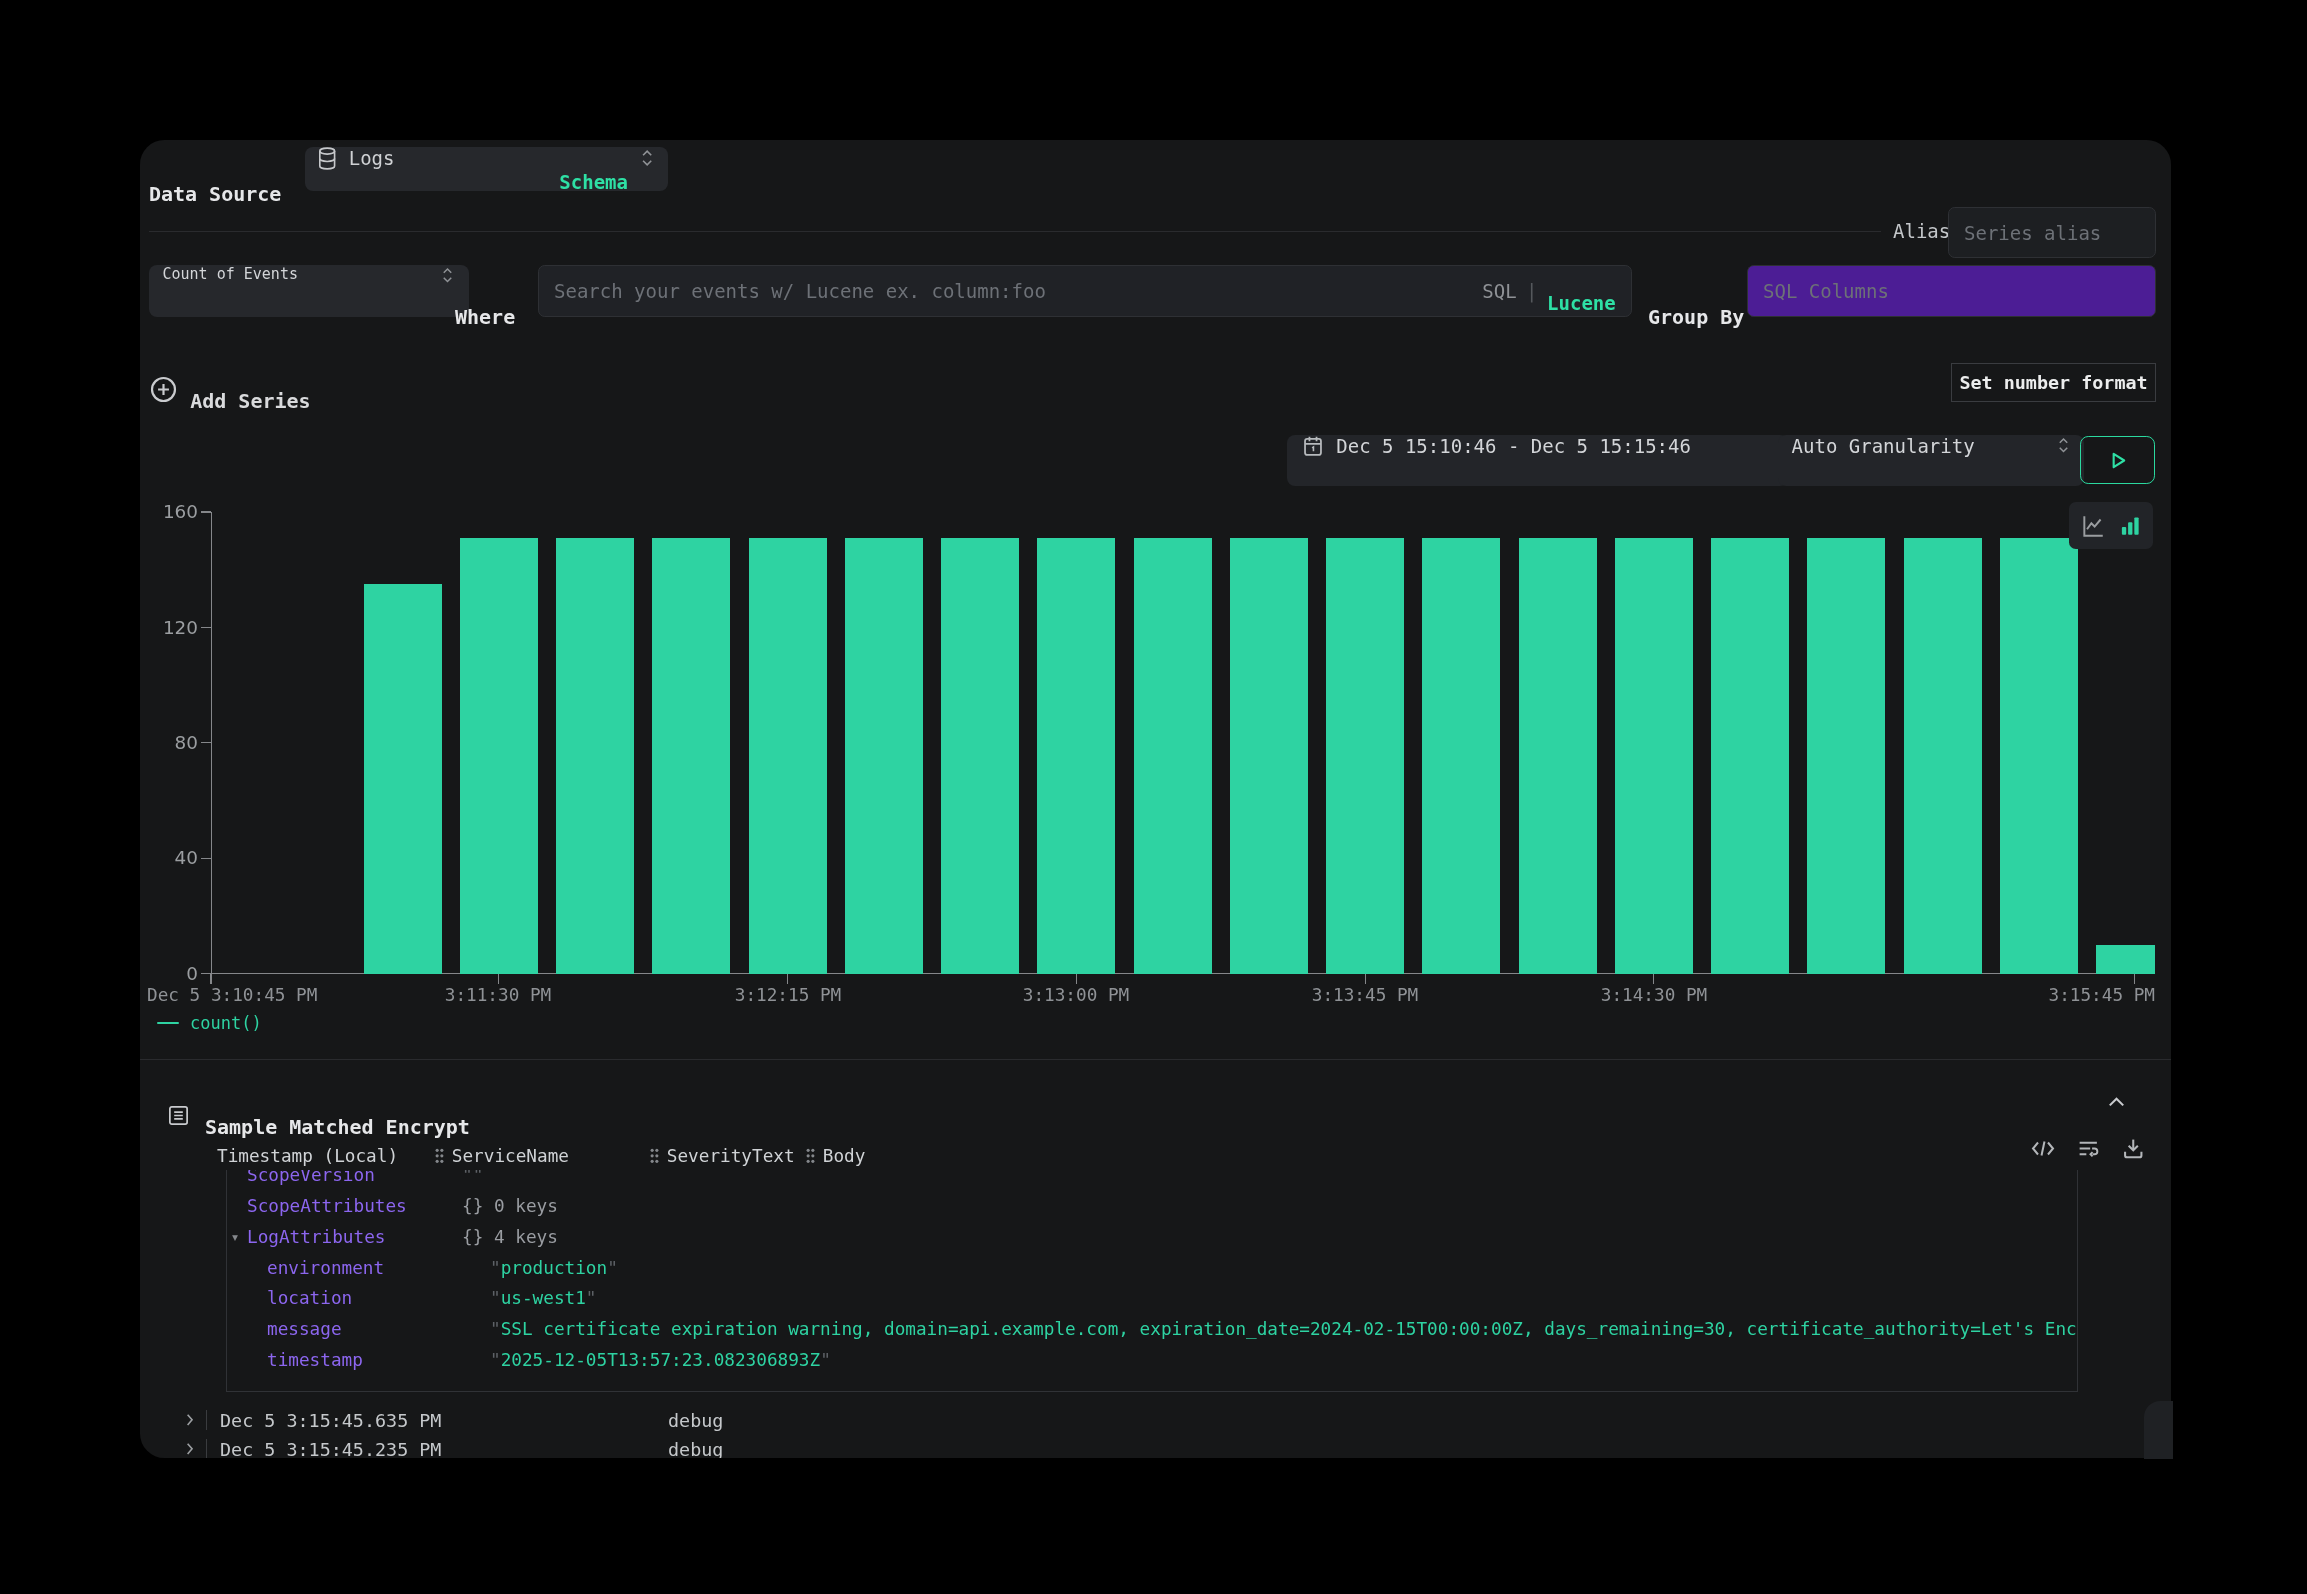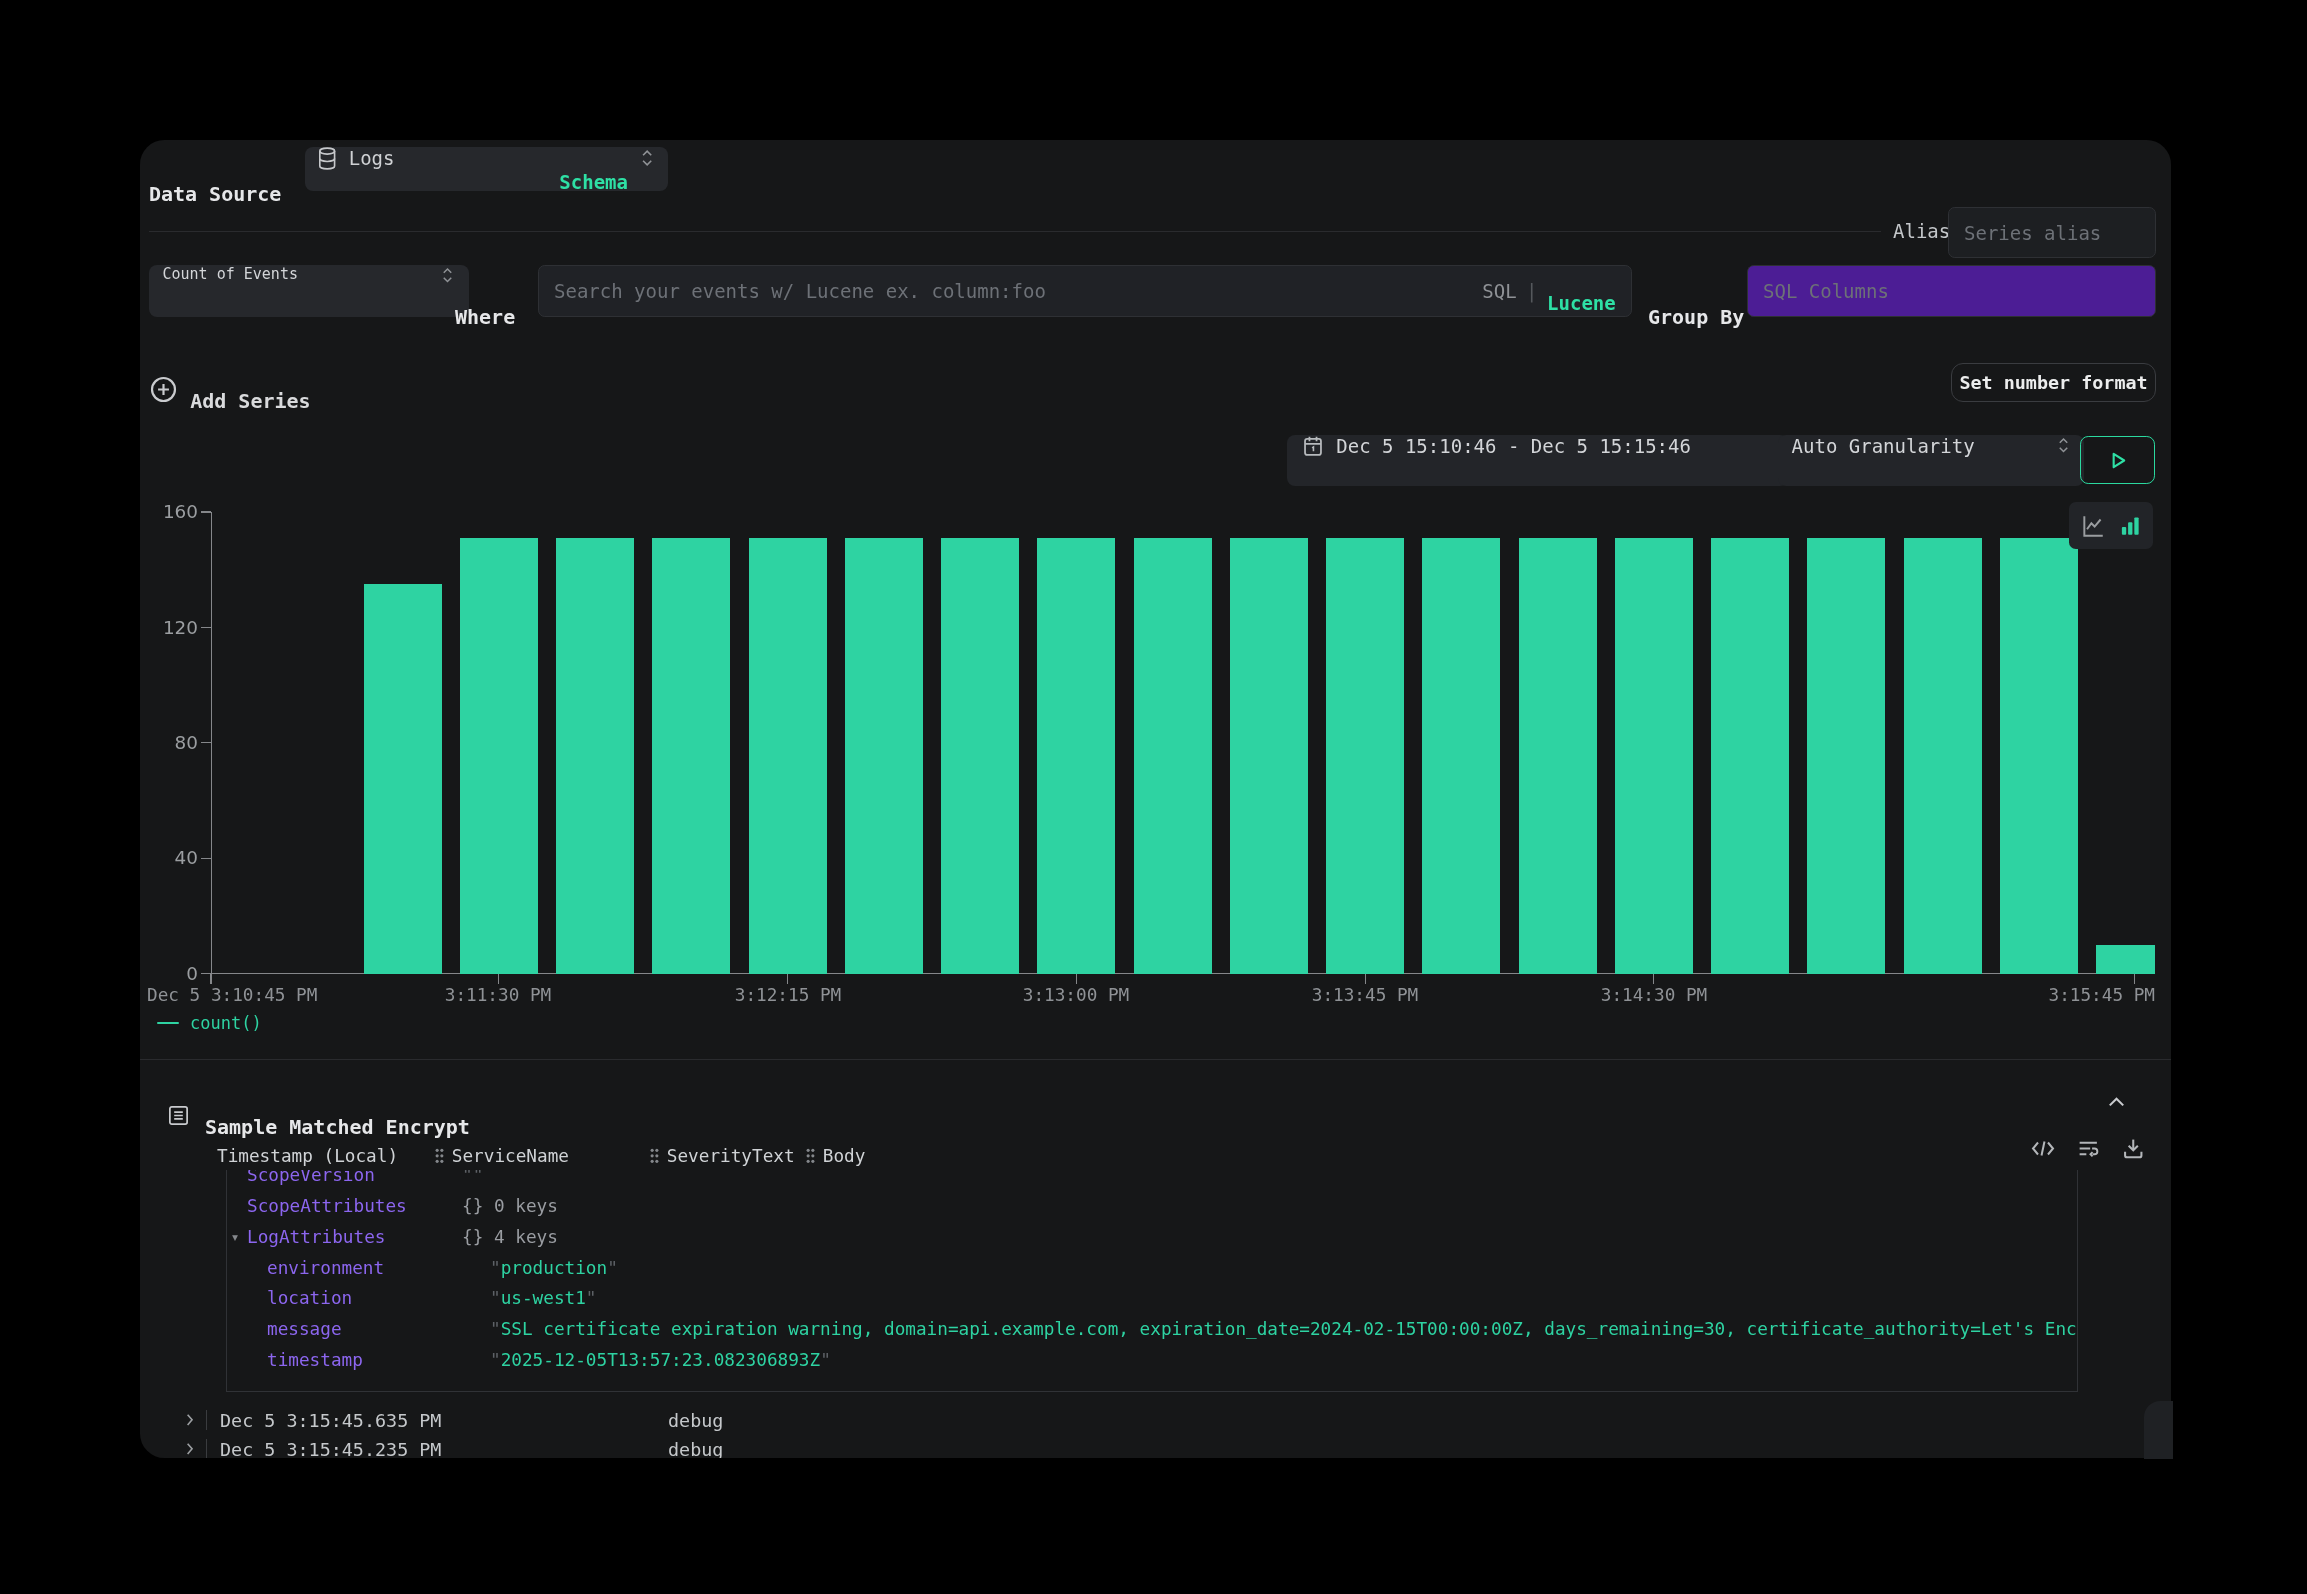--- a/index.html
+++ b/index.html
@@ -96,21 +96,21 @@
 
   <div class="abs" style="left:8.9px;top:225px;display:flex;align-items:center;gap:12.3px;">
     <span class="icon">
       <svg width="29" height="29" viewBox="0 0 24 24" fill="none" stroke="#c9cbce" stroke-width="1.8">
         <circle cx="12" cy="12" r="9.5"></circle>
           <path d="M12 7.5v9M7.5 12h9"></path>
       </svg>
     </span>
     <span class="lbl bold" style="color:#d9dadc;">Add Series</span>
   </div>
-  <div class="abs" style="left:1811px;top:223px;width:205px;height:39px;border:0.7px solid #3a3c40;border-radius:12px;display:flex;align-items:center;justify-content:center;box-sizing:border-box;">
+  <div class="abs" style="left:1811px;top:223px;width:205px;height:39px;border:0.7px solid #3a3c40;border-radius:0;display:flex;align-items:center;justify-content:center;box-sizing:border-box;">
     <span style="font-size:18.4px;font-weight:700;color:#eceded;">Set number format</span>
   </div>
 
   <div class="abs ctl" style="left:1147px;top:295px;width:471px;height:51px;padding:0 15px;gap:12.3px;background:#232529;">
     <span class="icon">
       <svg width="22" height="23" viewBox="0 0 24 26" fill="none" stroke="#b7babd" stroke-width="2">
         <rect x="3" y="4.5" width="18" height="18" rx="2.5"></rect>
         <path d="M8 2v5M16 2v5M3 10h18"></path>
         <path d="M11 14.5l1.5-1v5" stroke-width="1.8"></path>
       </svg>

